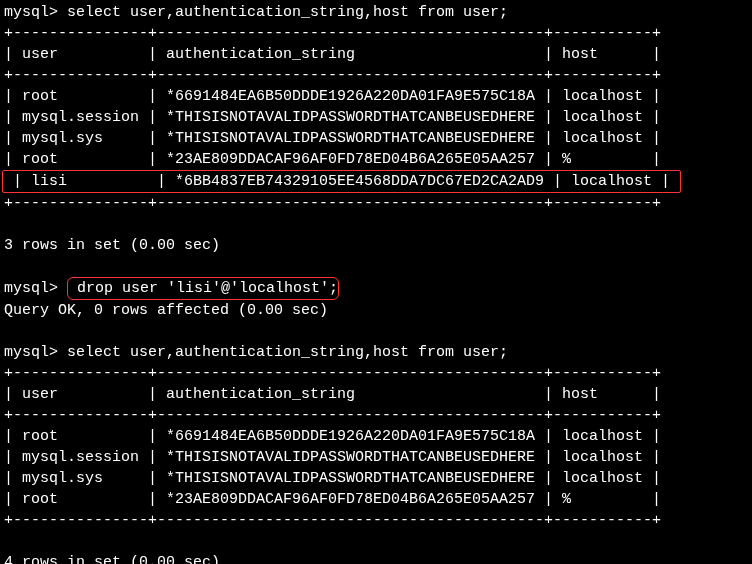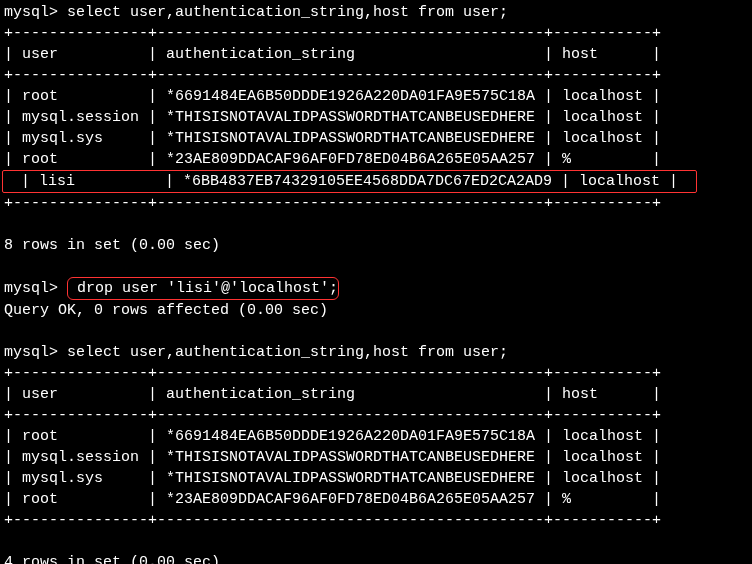--- a/index.html
+++ b/index.html
@@ -21,37 +21,37 @@
     }
     .highlight-red {
       border: 1px solid #ff3333;
       border-radius: 6px;
       display: inline-block;
     }
     .row-highlight {
       border: 1px solid #ff3333;
       border-radius: 2px;
       display: inline-block;
-      padding: 0 18px;
+      padding: 0 10px;
       margin-left: -2px;
     }
   </style>
 </head>
 <body><div><span>mysql&gt; </span><span>select user,authentication_string,host from user;</span>
 <span>+---------------+-------------------------------------------+-----------+</span>
 <span>| user          | authentication_string                     | host      |</span>
 <span>+---------------+-------------------------------------------+-----------+</span>
 <span>| root          | *6691484EA6B50DDDE1926A220DA01FA9E575C18A | localhost |</span>
 <span>| mysql.session | *THISISNOTAVALIDPASSWORDTHATCANBEUSEDHERE | localhost |</span>
 <span>| mysql.sys     | *THISISNOTAVALIDPASSWORDTHATCANBEUSEDHERE | localhost |</span>
 <span>| root          | *23AE809DDACAF96AF0FD78ED04B6A265E05AA257 | %         |</span>
 <span class="row-highlight">| lisi          | *6BB4837EB74329105EE4568DDA7DC67ED2CA2AD9 | localhost |</span>
 <span>+---------------+-------------------------------------------+-----------+</span>
 
-<span>8 rows in set (0.00 sec)</span>
+<span>3 rows in set (0.00 sec)</span>
 
 <span>mysql&gt; </span><span class="highlight-red"> <span>drop user 'lisi'@'localhost';</span></span>
 <span>Query OK, 0 rows affected (0.00 sec)</span>
 
 <span>mysql&gt; </span><span>select user,authentication_string,host from user;</span>
 <span>+---------------+-------------------------------------------+-----------+</span>
 <span>| user          | authentication_string                     | host      |</span>
 <span>+---------------+-------------------------------------------+-----------+</span>
 <span>| root          | *6691484EA6B50DDDE1926A220DA01FA9E575C18A | localhost |</span>
 <span>| mysql.session | *THISISNOTAVALIDPASSWORDTHATCANBEUSEDHERE | localhost |</span>

